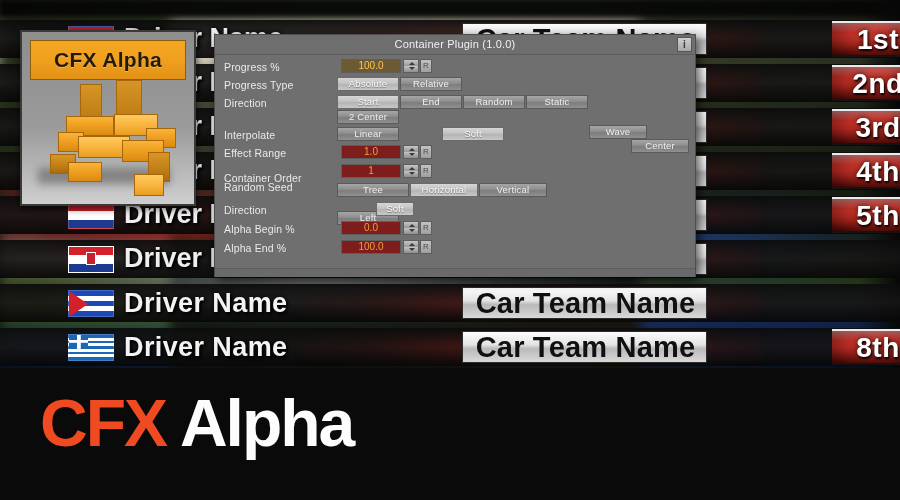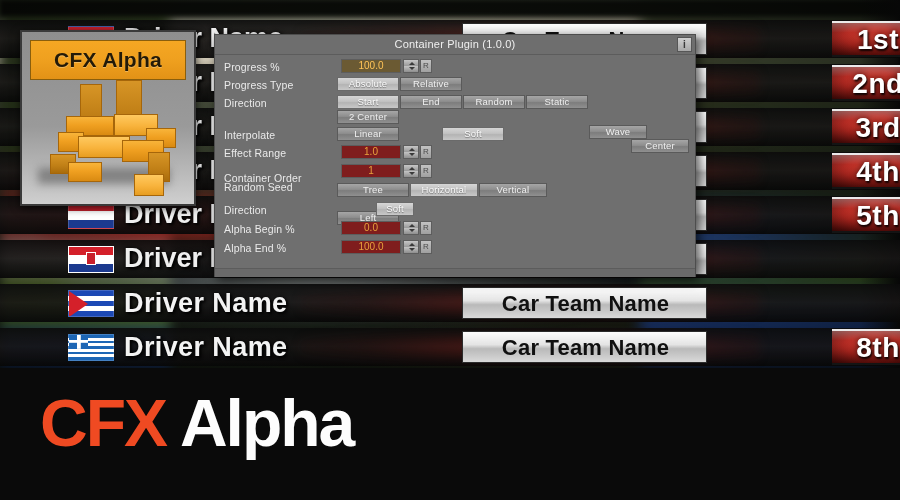--- a/index.html
+++ b/index.html
@@ -78,21 +78,21 @@
     white-space:nowrap;
   }
   .team-plate{
     position:absolute;left:462px;top:3px;width:245px;height:32px;
     background:linear-gradient(180deg,#fdfdfd 0%,#e4e4e4 42%,#b9b9b9 56%,#d9d9d9 100%);
     border:1px solid #2b2b2b;box-sizing:border-box;
     filter:blur(.4px);
   }
   .team-txt{
     position:absolute;left:0;top:0;width:245px;height:32px;line-height:31px;text-align:center;
-    font-size:22px;font-weight:bold;color:#101010;white-space:nowrap;letter-spacing:.2px;
+    font-size:29px;font-weight:bold;color:#101010;white-space:nowrap;letter-spacing:.2px;
   }
   .pos-plate{
     position:absolute;left:832px;top:1px;width:92px;height:36px;
     background:
       linear-gradient(180deg,rgba(255,255,255,.30) 0%,rgba(255,255,255,.05) 30%,rgba(0,0,0,.25) 100%),
       radial-gradient(ellipse at 45% 45%,#e03a2a 0%,#b02018 42%,#5c0d0a 78%,#2a0605 100%);
     border-top:2px solid #eceaea;border-bottom:2px solid #141414;
     box-sizing:border-box;filter:blur(.35px);
   }
   .pos-txt{

